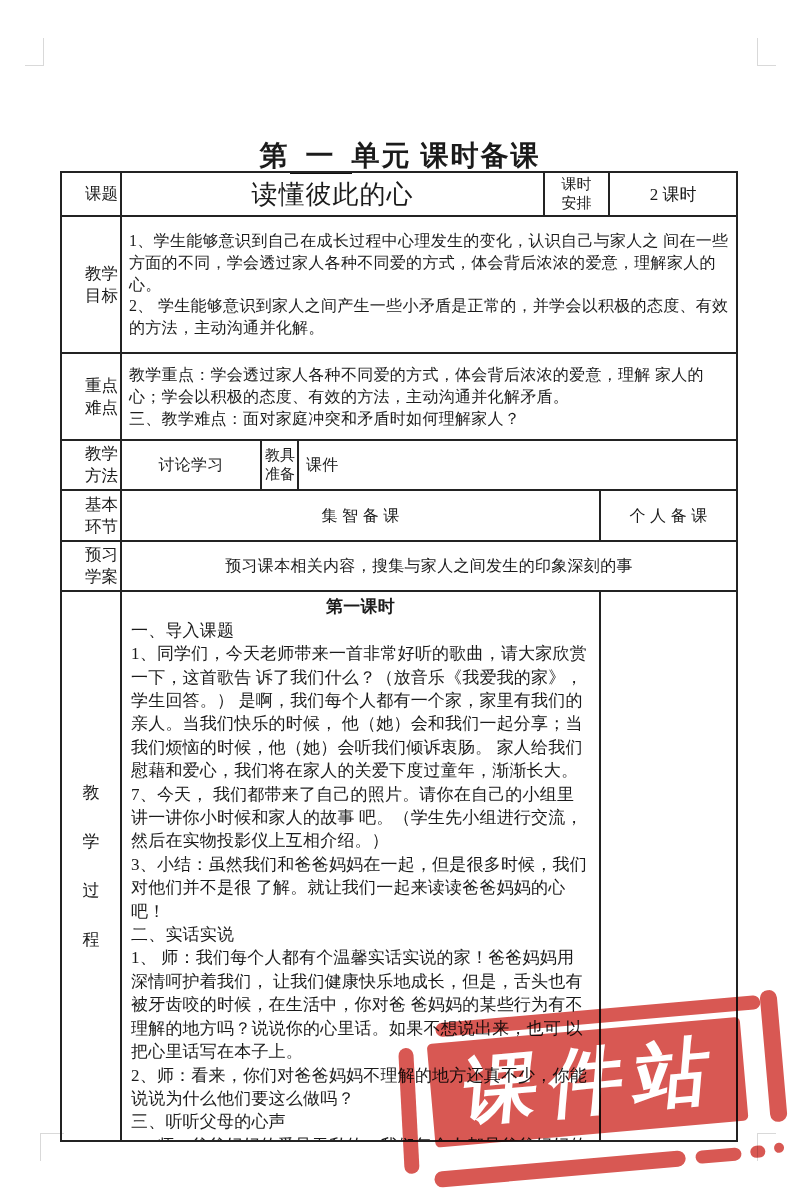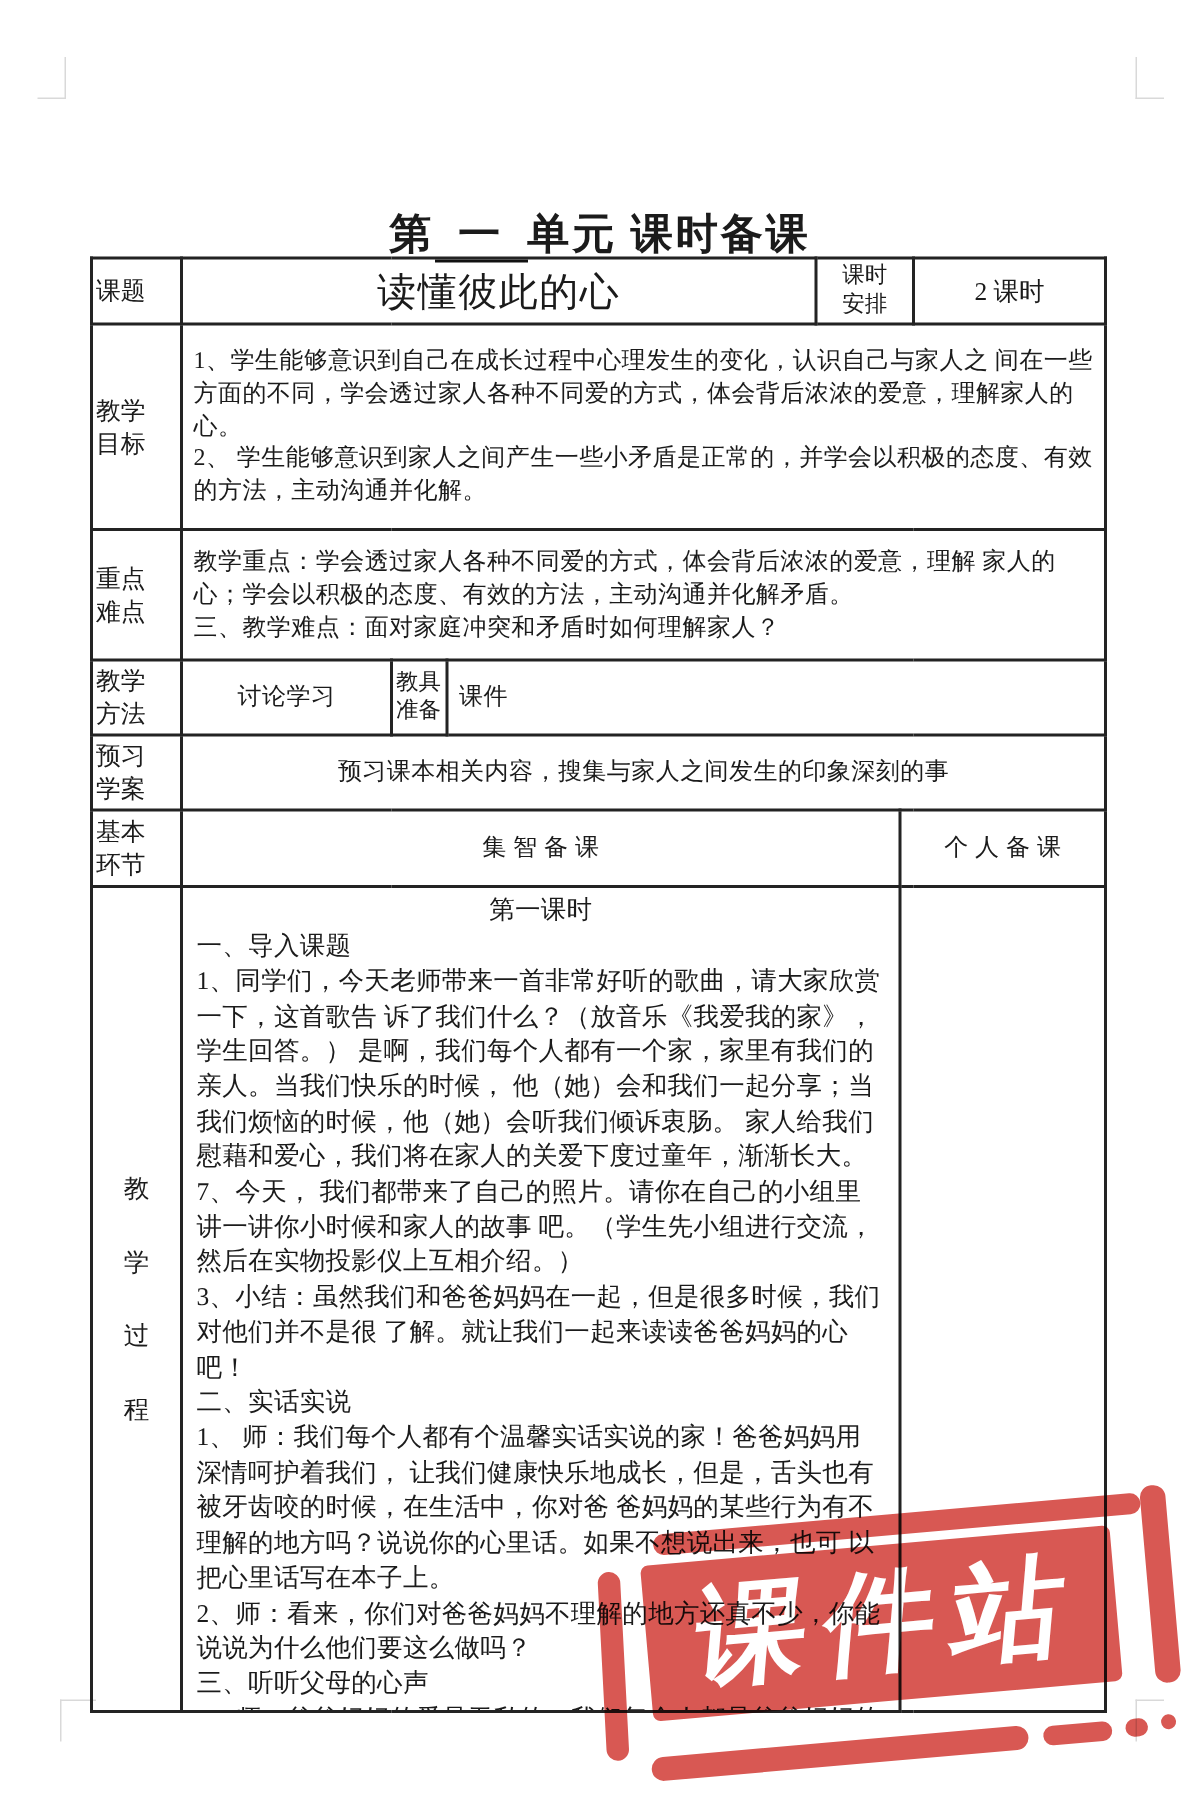--- a/index.html
+++ b/index.html
@@ -18,35 +18,35 @@
     position:absolute;left:0;top:137px;width:800px;text-align:center;
     font-size:28px;font-weight:600;letter-spacing:2px;white-space:nowrap;
   }
   .doc-title .blank{display:inline-block;border-bottom:2px solid #111;padding:0 16px;line-height:1.1;}
 
   table.plan{
     position:absolute;left:60px;top:171px;width:676px;
     border-collapse:collapse;table-layout:fixed;
   }
   table.plan td{border:2px solid #232323;overflow:hidden;}
-  td.lbl{text-align:left;font-size:16.5px;line-height:22px;padding:2px 2px;}
+  td.lbl{text-align:right;font-size:16.5px;line-height:22px;padding:2px 2px;}
   td.txt{font-size:16px;line-height:21.8px;padding:10px 7px;letter-spacing:0.3px;vertical-align:middle;}
   td.txt p{margin:0;}
   .center{text-align:center;}
   .topic-cell{text-align:center;font-size:26px;letter-spacing:1px;}
   .sched-lbl{text-align:center;font-size:15px;line-height:19px;padding:2px 0;margin-top:36px;}
   .sched-val{text-align:center;font-size:17px;}
   .aids-val{padding-left:72px;margin-top:37px;}
   .preview-val{text-align:center;padding-right:130px;}
   .stage-cell{text-align:center;font-size:16.5px;letter-spacing:9px;}
   .stage-coll{padding-right:100px;}
   td.process-cell{vertical-align:top;padding:0;}
   .process-body{height:545px;overflow:hidden;font-size:17px;line-height:23.4px;padding:3px 9px 0 9px;letter-spacing:0.2px;}
   .process-body p{margin:0;}
-  .process-heading{text-align:center;}
+  .process-heading{text-align:center;font-weight:bold;}
   .vlabel{display:flex;flex-direction:column;align-items:center;justify-content:center;gap:26px;height:100%;font-size:17px;}
   td.page-cut{border-bottom:2px dashed #c4c4c4;}
 
   
   .stamp{
     position:absolute;left:388px;top:1002px;width:406px;height:192px;
     transform:rotate(-5deg);mix-blend-mode:multiply;pointer-events:none;
   }
   .stamp .bar{position:absolute;background:#d85853;border-radius:8px;}
   .stamp .band{
@@ -129,35 +129,35 @@
         <div>方法</div>
       </td>
       <td class="txt center">讨论学习</td>
       <td class="lbl" style="font-size:15px;line-height:19px;">
         <div>教具</div>
         <div>准备</div>
       </td>
       <td class="txt aids-val" colspan="4">课件</td>
     </tr>
 
-    <tr style="height:46px">
-      <td class="lbl">
-        <div>预习</div>
-        <div>学案</div>
-      </td>
-      <td class="txt preview-val" colspan="6">预习课本相关内容，搜集与家人之间发生的印象深刻的事</td>
-    </tr>
-
     <tr style="height:51px">
       <td class="lbl">
         <div>基本</div>
         <div>环节</div>
       </td>
       <td class="txt stage-cell stage-coll" colspan="4">集 智 备 课</td>
       <td class="txt stage-cell" colspan="2">个 人 备 课</td>
+    </tr>
+
+    <tr style="height:46px">
+      <td class="lbl">
+        <div>预习</div>
+        <div>学案</div>
+      </td>
+      <td class="txt preview-val" colspan="6">预习课本相关内容，搜集与家人之间发生的印象深刻的事</td>
     </tr>
 
     <tr style="height:549px">
       <td class="page-cut">
         <div class="vlabel">
           <span>教</span>
           <span>学</span>
           <span>过</span>
           <span>程</span>
         </div>

